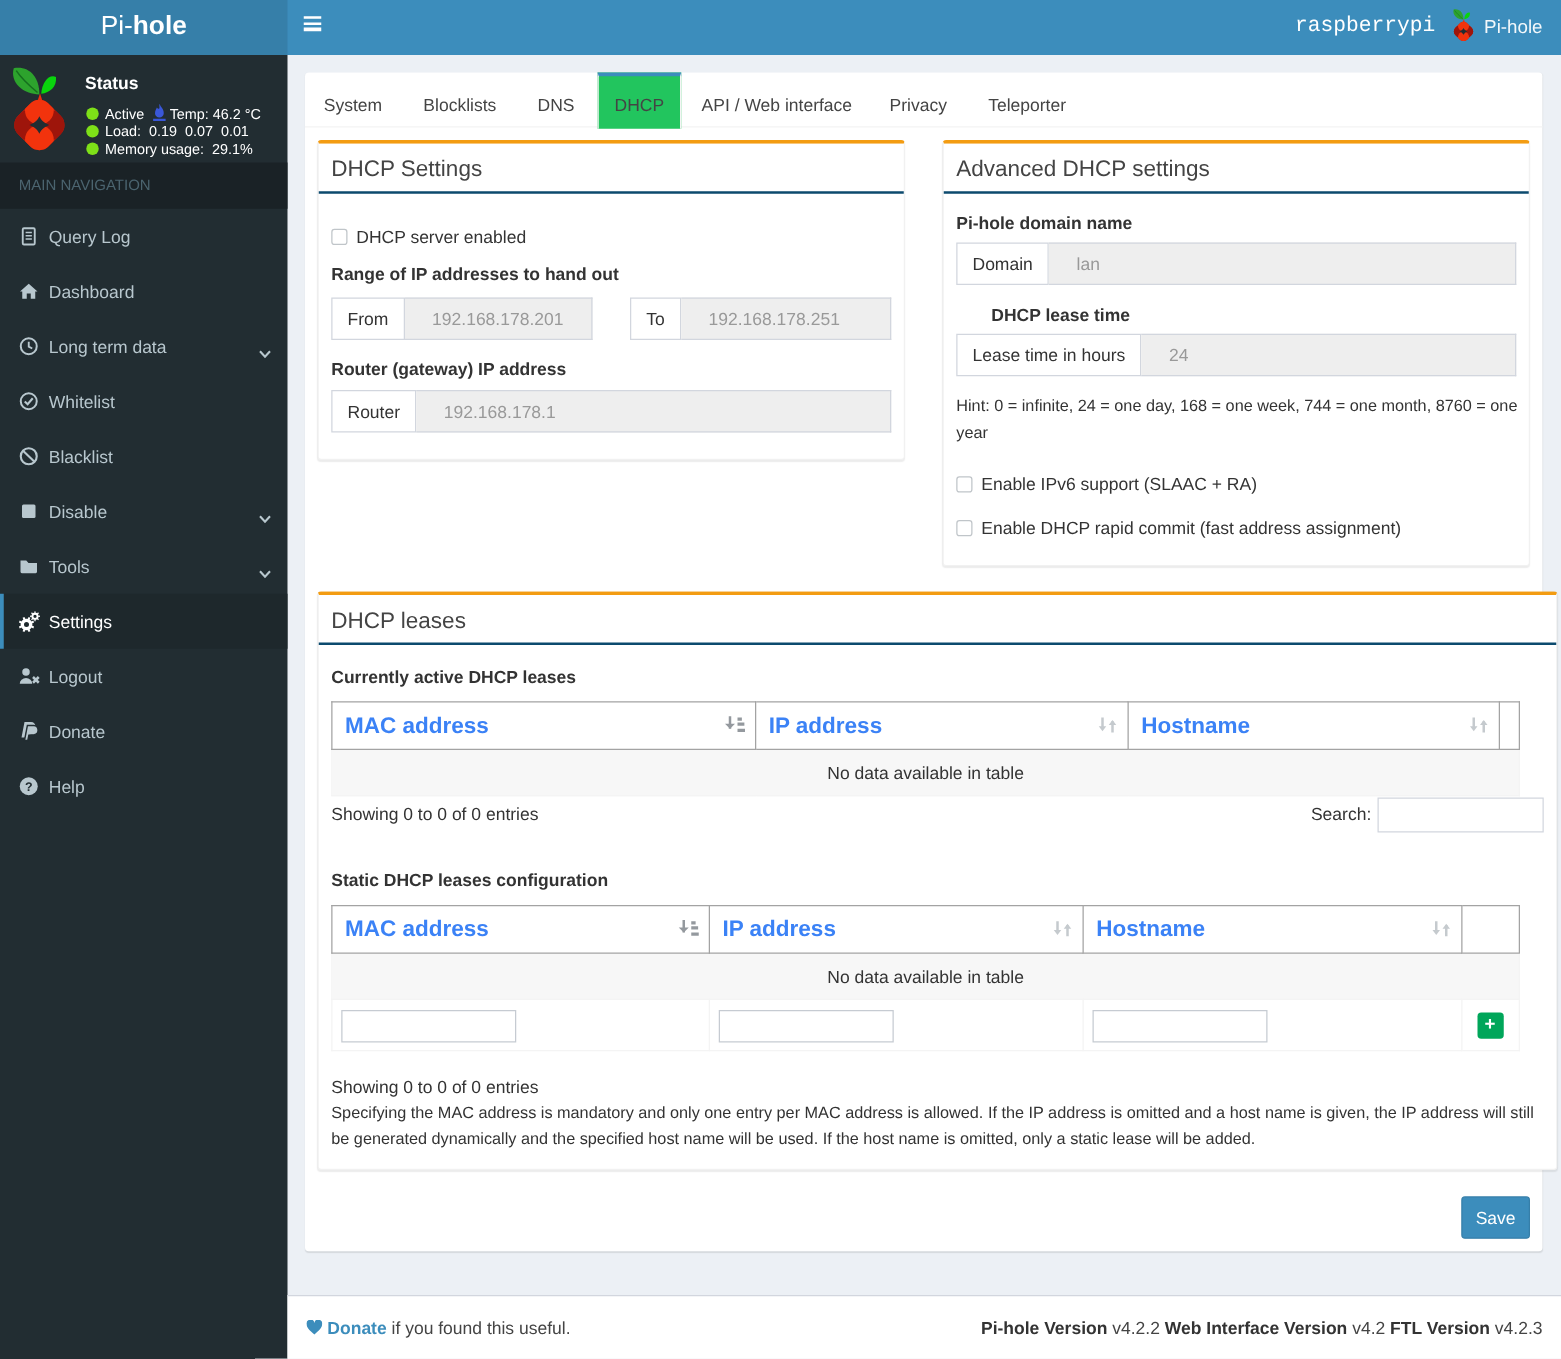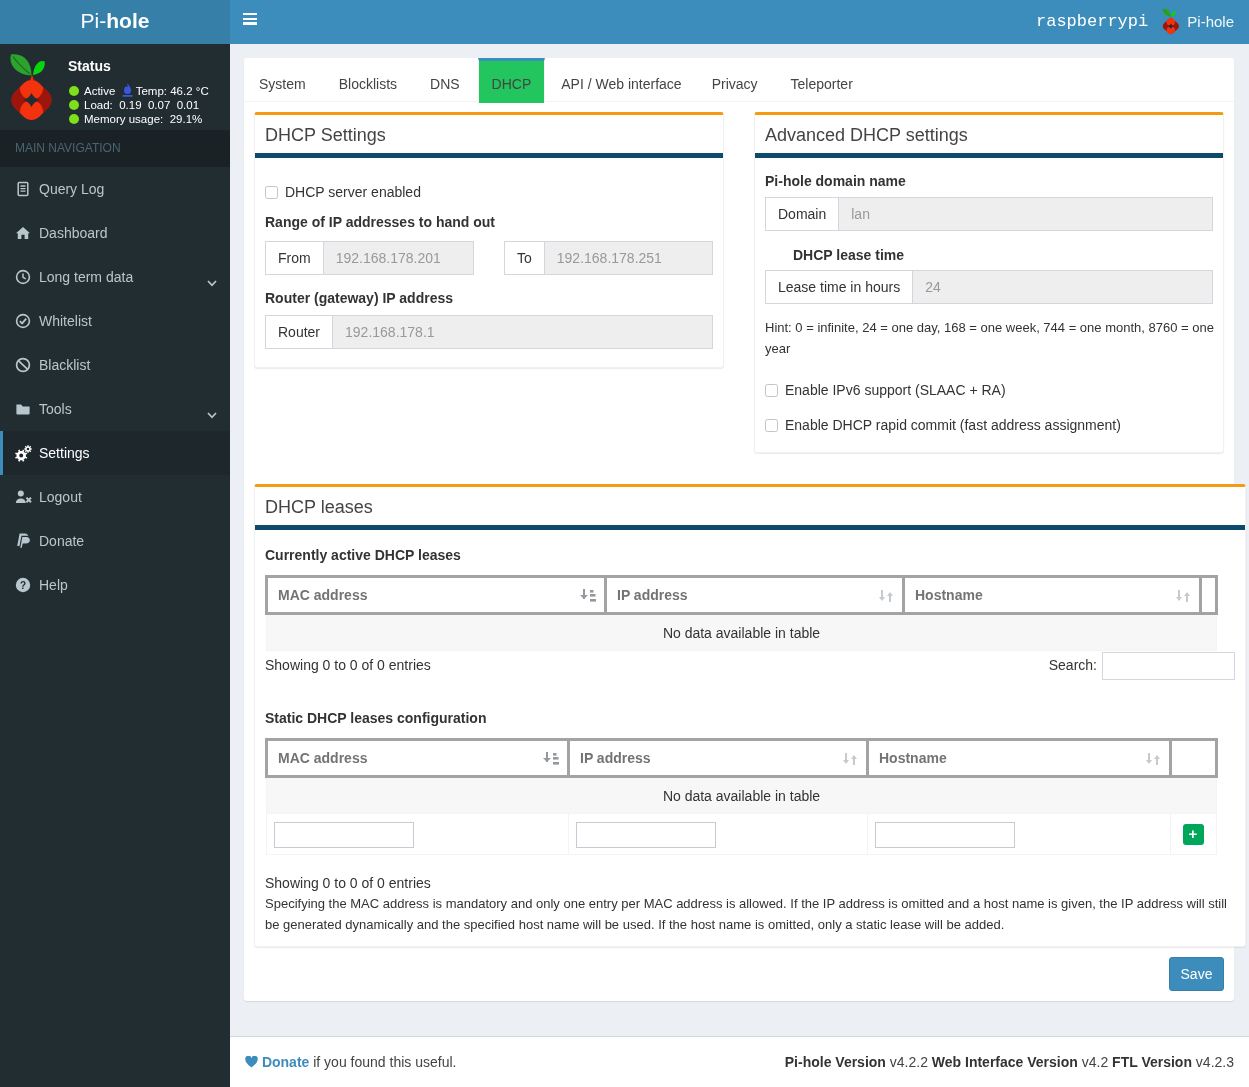--- a/index.html
+++ b/index.html
@@ -30,36 +30,36 @@
 ul.menu li.active { background:#1e282c; border-left:3px solid #3c8dbc; }
 ul.menu li.active a { color:#fff; padding-left:12px; }
 ul.menu li.active .mi { left:12px; }
 ul.menu li .chev { position:absolute; right:13px; top:17px; }
 
 #tabbox { position:absolute; left:244px; top:58px; width:990px; height:943px; background:#fff; border-radius:3px; box-shadow:0 1px 1px rgba(0,0,0,.1); }
 #tabs { height:44px; border-bottom:1px solid #f4f4f4; }
 #tabs .tab { float:left; height:44px; padding:13px 15px 0; margin-right:3px; font-size:14px; line-height:20px; color:#444; border-top:3px solid transparent; }
 #tabs .tab.active { border-top-color:#3c8dbc; border-left:1px solid #f4f4f4; border-right:1px solid #f4f4f4; background:#22c55e; height:45px; padding-left:13px; padding-right:13px; position:relative; z-index:2; }
 .box { position:absolute; background:#fff; border:1px solid #f1f1f1; border-top:3px solid #f39c12; border-radius:3px; box-shadow:0 1px 1px rgba(0,0,0,.08); }
-.bhead { padding:11px 10px 9px; border-bottom:5px solid #0c4a6e; }
+.bhead { padding:11px 10px 9px; border-bottom:2px solid #0c4a6e; }
 .bhead h3 { font-size:18px; font-weight:normal; color:#444; line-height:18px; display:inline; }
 #box-left { left:10px; top:54px; width:470px; height:256px; }
 #box-right { left:510px; top:54px; width:470px; height:341px; }
-#box-leases { left:10px; top:426px; width:992px; height:463px; }
+#box-leases { left:10px; top:415px; width:992px; height:463px; }
 .bbody { padding:14px 10px 10px; }
 label.blb { display:block; font-weight:bold; font-size:14px; line-height:20px; color:#333; }
 .cbrow { line-height:20px; position:relative; padding-left:20px; }
 .cbx { position:absolute; left:0; top:3.5px; width:13px; height:13px; border:1px solid #c0c5c9; border-radius:2.5px; background:#fff; }
 .igroup { display:flex; width:100%; }
 .igroup .addon { border:1px solid #d2d6de; background:#fff; padding:6px 12px; font-size:14px; line-height:20px; color:#333; white-space:nowrap; }
-.igroup input { flex:1 1 auto; width:50px; border:1px solid #d2d6de; border-left:0; background:#eee; padding:6px 12px; font-size:14px; font-family:"Liberation Sans",sans-serif; color:#0f766e; outline:none; }
+.igroup input { flex:1 1 auto; width:50px; border:1px solid #d2d6de; border-left:0; background:#eee; padding:6px 22px; font-size:14px; font-family:"Liberation Sans",sans-serif; color:#0f766e; outline:none; }
 .igroup input::placeholder { color:#999; opacity:1; }
 
 table.dt { border-collapse:collapse; width:950px; table-layout:fixed; }
-table.dt th { border:3px solid #a3a3a3; padding:8px 10px; font-size:14px; text-align:left; color:#737373; position:relative; height:37px; }
+table.dt th { border:1px solid #a3a3a3; padding:8px 10px; font-size:18px; text-align:left; color:#3b82f6; position:relative; height:37px; }
 table.dt td.nodata { border:1px solid #f4f4f4; border-top:0; background:#f7f7f7; text-align:center; padding:8px 10px; height:37px; color:#333; }
 .srt { position:absolute; top:10px; right:8px; width:16px; height:16px; }
 .srt.sboth { background:
   linear-gradient(#c5cace,#c5cace) 3px 2px/2.2px 9px no-repeat,
   linear-gradient(#c5cace,#c5cace) 11px 5px/2.2px 9px no-repeat; }
 .srt.sboth::before { content:""; position:absolute; left:0.5px; bottom:0.5px; border:3.6px solid transparent; border-top:4.5px solid #c5cace; }
 .srt.sboth::after { content:""; position:absolute; left:8.5px; top:0.5px; border:3.6px solid transparent; border-bottom:4.5px solid #c5cace; }
 .srt.samt { background:
   linear-gradient(#94999e,#94999e) 3px 1px/2.4px 10px no-repeat,
   linear-gradient(#94999e,#94999e) 9.5px 1.5px/3.5px 2.6px no-repeat,
@@ -155,20 +155,27 @@
             </svg></span><span class="txt">Whitelist</span></a>
       </li>
     <li>
         <a><span class="mi"><svg width="16" height="16" viewBox="0 0 16 16">
               <circle cx="8" cy="8" r="6.4" fill="none" stroke="#b8c7ce" stroke-width="1.7"></circle>
               <line x1="3.6" y1="3.8" x2="12.4" y2="12.2" stroke="#b8c7ce" stroke-width="1.7"></line>
             </svg></span><span class="txt">Blacklist</span></a>
       </li>
     <li>
         <a><span class="mi"><svg width="16" height="16" viewBox="0 0 16 16">
+              <rect x="2.6" y="2.6" width="10.8" height="10.8" rx="1.2" fill="#b8c7ce"></rect>
+            </svg></span><span class="txt">Disable</span><span class="chev"><svg width="10" height="7">
+              <polyline points="1,1 5,5.3 9,1" stroke="#b8c7ce" stroke-width="1.7" fill="none"></polyline>
+            </svg></span></a>
+      </li>
+    <li>
+        <a><span class="mi"><svg width="16" height="16" viewBox="0 0 16 16">
               <path d="M1.4,3.4 h4.6 l1.8,2 h6.8 v7 a1.1,1.1 0 0 1 -1.1,1.1 h-11 a1.1,1.1 0 0 1 -1.1,-1.1 Z" fill="#b8c7ce"></path>
             </svg></span><span class="txt">Tools</span><span class="chev"><svg width="10" height="7">
               <polyline points="1,1 5,5.3 9,1" stroke="#b8c7ce" stroke-width="1.7" fill="none"></polyline>
             </svg></span></a>
       </li>
     <li class="active">
         <a><span class="mi"><svg width="17" height="17" viewBox="0 0 17 17">
               <path fill="#fff" fill-rule="evenodd" d="M10.88,11.08 L10.78,11.66 L12.29,12.22 L11.65,13.76 L10.19,13.09 L9.85,13.57 L9.17,14.25 L8.69,14.59 L9.36,16.05 L7.82,16.69 L7.26,15.18 L6.68,15.28 L5.72,15.28 L5.14,15.18 L4.58,16.69 L3.04,16.05 L3.71,14.59 L3.23,14.25 L2.55,13.57 L2.21,13.09 L0.75,13.76 L0.11,12.22 L1.62,11.66 L1.52,11.08 L1.52,10.12 L1.62,9.54 L0.11,8.98 L0.75,7.44 L2.21,8.11 L2.55,7.63 L3.23,6.95 L3.71,6.61 L3.04,5.15 L4.58,4.51 L5.14,6.02 L5.72,5.92 L6.68,5.92 L7.26,6.02 L7.82,4.51 L9.36,5.15 L8.69,6.61 L9.17,6.95 L9.85,7.63 L10.19,8.11 L11.65,7.44 L12.29,8.98 L10.78,9.54 L10.88,10.12 Z M8.20,10.60 A2.0,2.0 0 1 0 4.20,10.60 A2.0,2.0 0 1 0 8.20,10.60 Z M15.78,3.17 L15.86,3.52 L16.97,3.47 L16.97,4.53 L15.86,4.48 L15.78,4.83 L15.55,5.38 L15.36,5.69 L16.18,6.43 L15.43,7.18 L14.69,6.36 L14.38,6.55 L13.83,6.78 L13.48,6.86 L13.53,7.97 L12.47,7.97 L12.52,6.86 L12.17,6.78 L11.62,6.55 L11.31,6.36 L10.57,7.18 L9.82,6.43 L10.64,5.69 L10.45,5.38 L10.22,4.83 L10.14,4.48 L9.03,4.53 L9.03,3.47 L10.14,3.52 L10.22,3.17 L10.45,2.62 L10.64,2.31 L9.82,1.57 L10.57,0.82 L11.31,1.64 L11.62,1.45 L12.17,1.22 L12.52,1.14 L12.47,0.03 L13.53,0.03 L13.48,1.14 L13.83,1.22 L14.38,1.45 L14.69,1.64 L15.43,0.82 L16.18,1.57 L15.36,2.31 L15.55,2.62 Z M14.30,4.00 A1.3,1.3 0 1 0 11.70,4.00 A1.3,1.3 0 1 0 14.30,4.00 Z"></path>
             </svg></span><span class="txt">Settings</span></a>
       </li>

